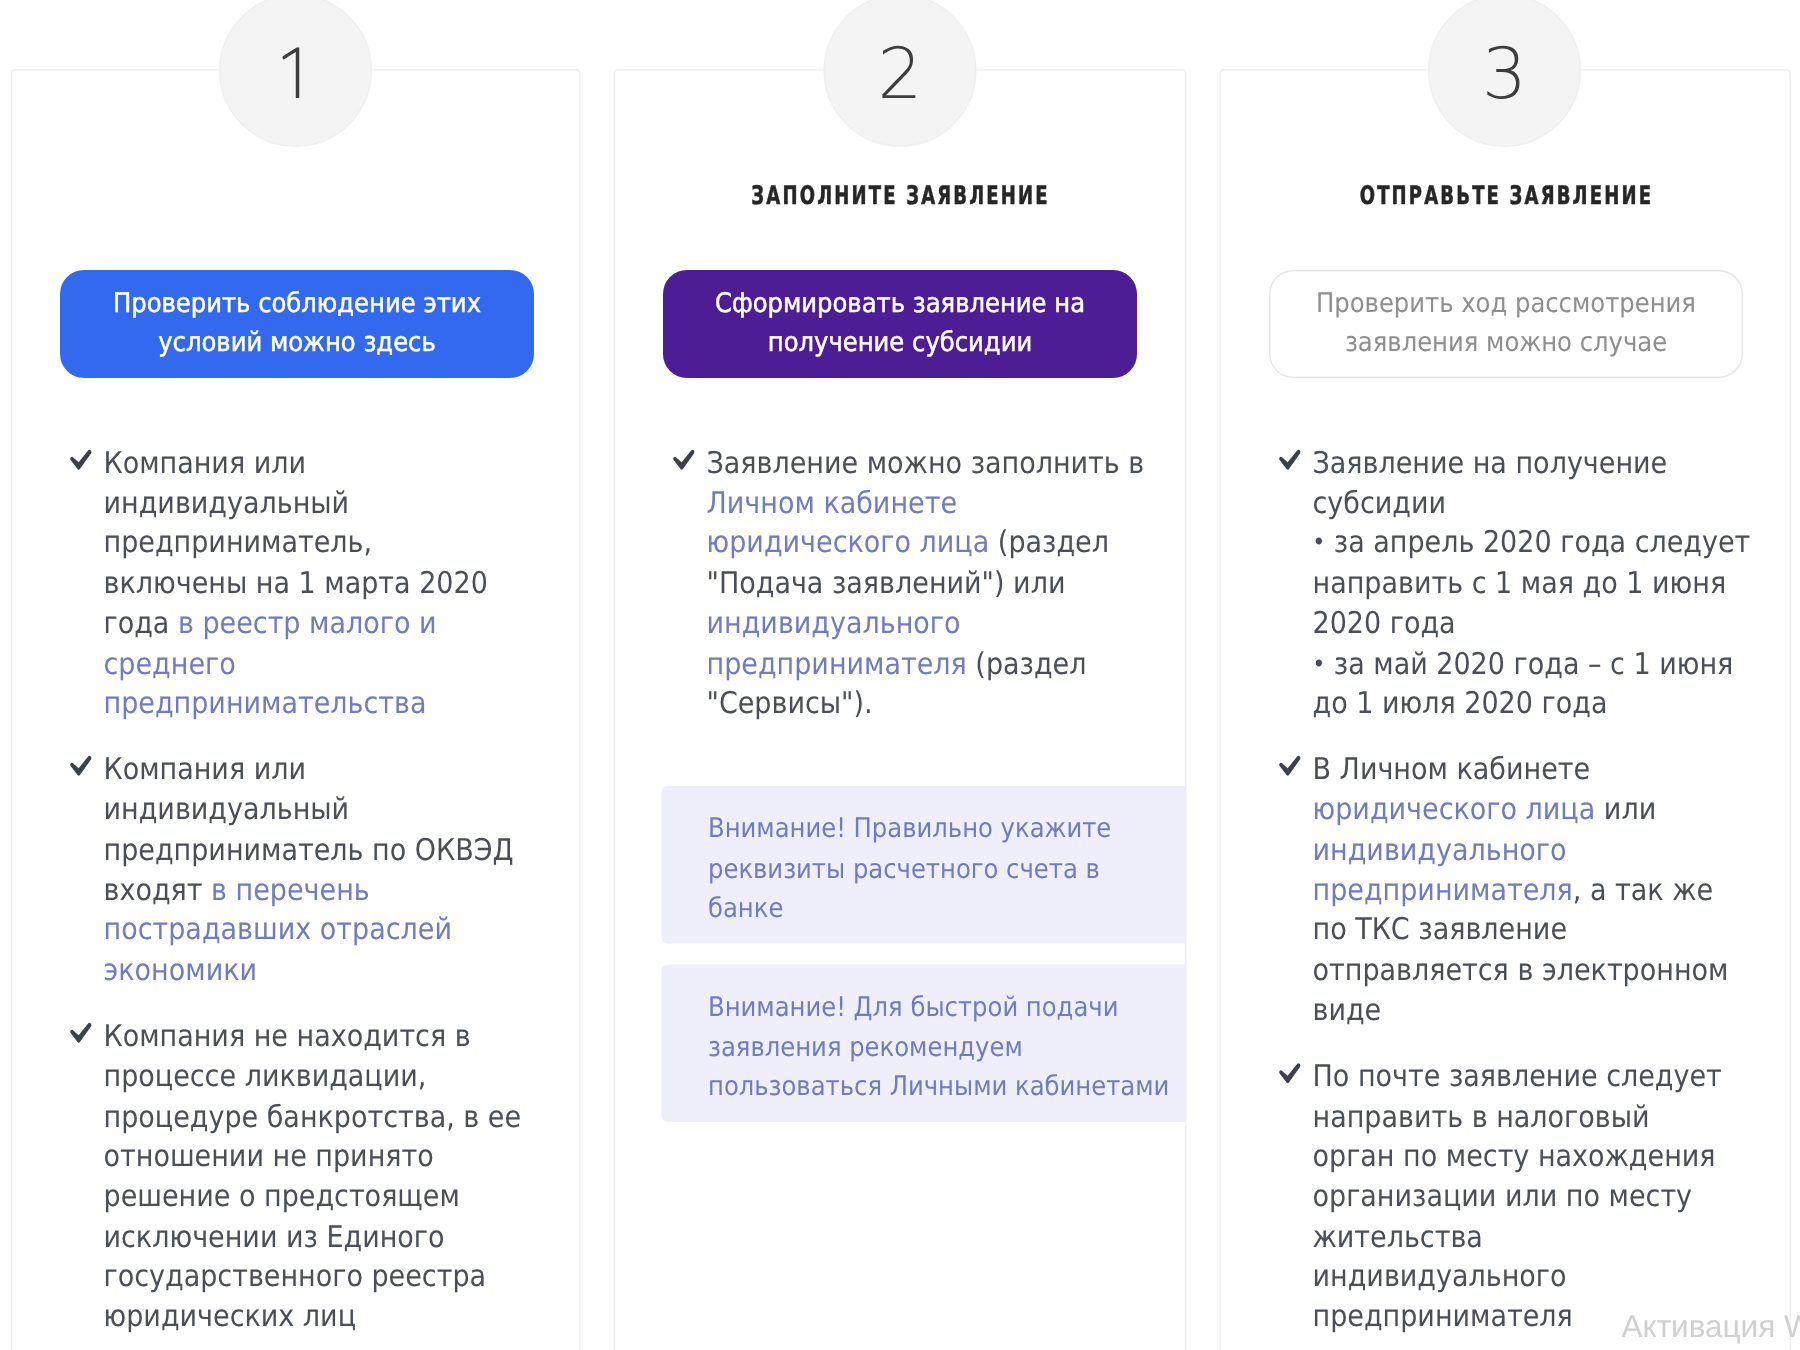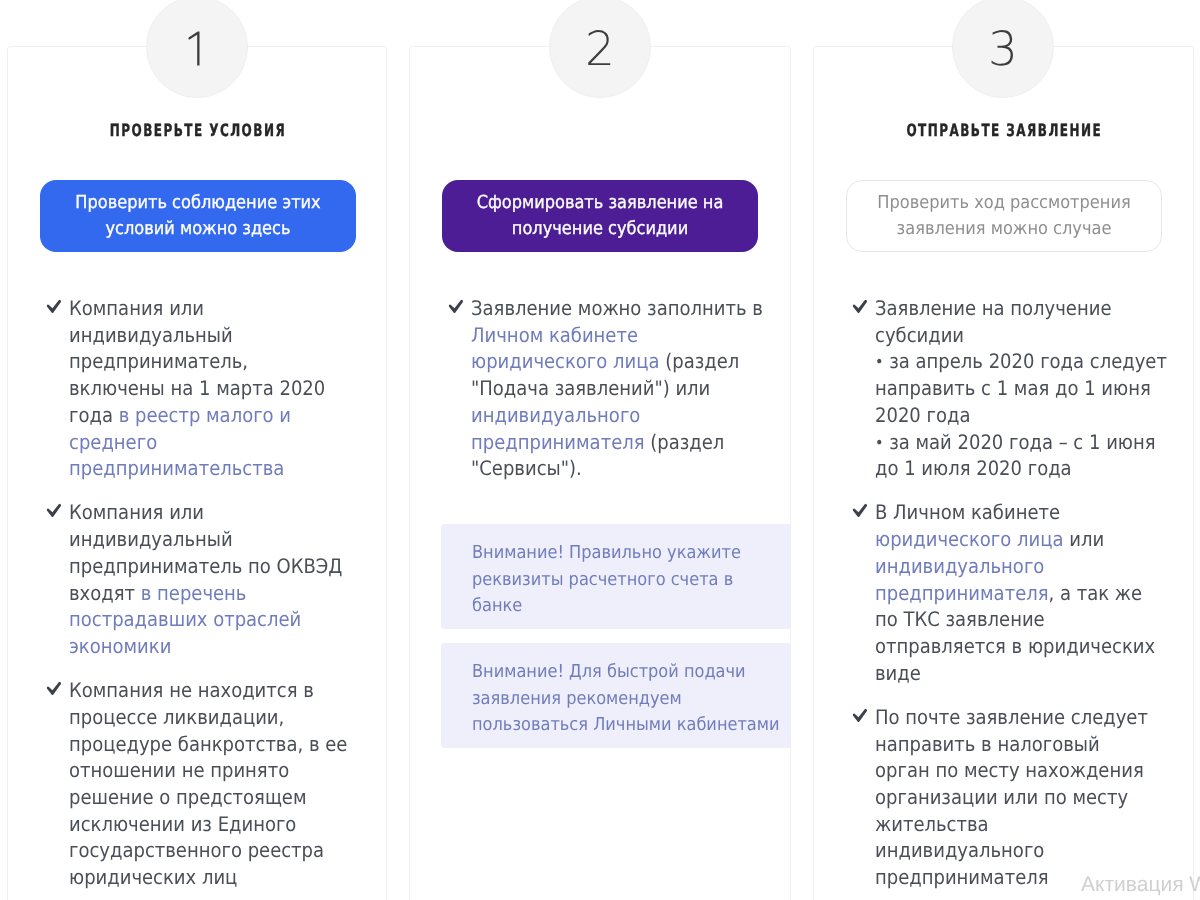--- a/index.html
+++ b/index.html
@@ -50,37 +50,37 @@
   .sr{position:absolute;width:1px;height:1px;overflow:hidden;clip:rect(0 0 0 0);color:transparent;}
   .wm{position:absolute;left:1081px;top:873px;font-size:21px;line-height:24px;
       color:#d0d0d0;white-space:nowrap;
       font-family:"Liberation Sans",sans-serif;}
 </style>
 </head>
 <body>
 
 <div class="stage">
   <div class="card" id="card1">
-    <div class="head"><span>ПРОВЕРЬТЕ УСЛОВИЯ</span></div>
     <div class="btn" id="btn1">Проверить соблюдение этих условий можно здесь</div>
     <div class="body">
       <ul class="list">
         <li class="item"><svg class="tick" viewBox="0 0 14 14">
               <path d="M1.0 5.6 Q1.6 4.9 2.5 5.4 L6.0 8.6 L11.9 1.2 Q12.6 0.4 13.4 1.1 L13.9 1.6 Q14.4 2.1 13.9 2.8 L6.9 12.6 Q6.1 13.7 5.2 12.6 L1.0 7.2 Q0.5 6.4 1.0 5.6 Z" fill="#3b414b"></path>
             </svg><span>Компания или индивидуальный предприниматель, включены на 1 марта 2020 года </span><span class="lnk">в реестр малого и среднего предпринимательства</span></li>
         <li class="item"><svg class="tick" viewBox="0 0 14 14">
               <path d="M1.0 5.6 Q1.6 4.9 2.5 5.4 L6.0 8.6 L11.9 1.2 Q12.6 0.4 13.4 1.1 L13.9 1.6 Q14.4 2.1 13.9 2.8 L6.9 12.6 Q6.1 13.7 5.2 12.6 L1.0 7.2 Q0.5 6.4 1.0 5.6 Z" fill="#3b414b"></path>
             </svg><span>Компания или индивидуальный предприниматель по ОКВЭД входят </span><span class="lnk">в перечень пострадавших отраслей экономики</span></li>
         <li class="item"><svg class="tick" viewBox="0 0 14 14">
               <path d="M1.0 5.6 Q1.6 4.9 2.5 5.4 L6.0 8.6 L11.9 1.2 Q12.6 0.4 13.4 1.1 L13.9 1.6 Q14.4 2.1 13.9 2.8 L6.9 12.6 Q6.1 13.7 5.2 12.6 L1.0 7.2 Q0.5 6.4 1.0 5.6 Z" fill="#3b414b"></path>
             </svg><span>Компания не находится в процессе ликвидации, процедуре банкротства, в ее отношении не принято решение о предстоящем исключении из Единого государственного реестра юридических лиц</span></li>
       </ul>
     </div>
   </div>
   <div class="card" id="card2">
+    <div class="head"><span>ЗАПОЛНИТЕ ЗАЯВЛЕНИЕ</span></div>
     <div class="btn" id="btn2">Сформировать заявление на получение субсидии</div>
     <div class="body">
       <ul class="list">
         <li class="item"><svg class="tick" viewBox="0 0 14 14">
               <path d="M1.0 5.6 Q1.6 4.9 2.5 5.4 L6.0 8.6 L11.9 1.2 Q12.6 0.4 13.4 1.1 L13.9 1.6 Q14.4 2.1 13.9 2.8 L6.9 12.6 Q6.1 13.7 5.2 12.6 L1.0 7.2 Q0.5 6.4 1.0 5.6 Z" fill="#3b414b"></path>
             </svg><span>Заявление можно заполнить в </span><span class="lnk">Личном кабинете юридического лица</span><span> (раздел "Подача заявлений") или </span><span class="lnk">индивидуального предпринимателя</span><span> (раздел "Сервисы").</span></li>
       </ul>
       <div class="note">Внимание! Правильно укажите реквизиты расчетного счета в банке</div>
       <div class="note">Внимание! Для быстрой подачи заявления рекомендуем пользоваться Личными кабинетами</div>
     </div>
@@ -88,21 +88,21 @@
   <div class="card" id="card3">
     <div class="head"><span>ОТПРАВЬТЕ ЗАЯВЛЕНИЕ</span></div>
     <div class="btn" id="btn3">Проверить ход рассмотрения заявления можно случае</div>
     <div class="body">
       <ul class="list">
         <li class="item"><svg class="tick" viewBox="0 0 14 14">
               <path d="M1.0 5.6 Q1.6 4.9 2.5 5.4 L6.0 8.6 L11.9 1.2 Q12.6 0.4 13.4 1.1 L13.9 1.6 Q14.4 2.1 13.9 2.8 L6.9 12.6 Q6.1 13.7 5.2 12.6 L1.0 7.2 Q0.5 6.4 1.0 5.6 Z" fill="#3b414b"></path>
             </svg><span>Заявление на получение субсидии</span><br><span class="bul">•</span><span> за апрель 2020 года следует направить с 1 мая до 1 июня 2020 года</span><br><span class="bul">•</span><span> за май 2020 года – с 1 июня до 1 июля 2020 года</span></li>
         <li class="item"><svg class="tick" viewBox="0 0 14 14">
               <path d="M1.0 5.6 Q1.6 4.9 2.5 5.4 L6.0 8.6 L11.9 1.2 Q12.6 0.4 13.4 1.1 L13.9 1.6 Q14.4 2.1 13.9 2.8 L6.9 12.6 Q6.1 13.7 5.2 12.6 L1.0 7.2 Q0.5 6.4 1.0 5.6 Z" fill="#3b414b"></path>
-            </svg><span>В Личном кабинете </span><span class="lnk">юридического лица</span><span> или </span><span class="lnk">индивидуального предпринимателя</span><span>, а так же по ТКС заявление отправляется в юридических виде</span></li>
+            </svg><span>В Личном кабинете </span><span class="lnk">юридического лица</span><span> или </span><span class="lnk">индивидуального предпринимателя</span><span>, а так же по ТКС заявление отправляется в электронном виде</span></li>
         <li class="item"><svg class="tick" viewBox="0 0 14 14">
               <path d="M1.0 5.6 Q1.6 4.9 2.5 5.4 L6.0 8.6 L11.9 1.2 Q12.6 0.4 13.4 1.1 L13.9 1.6 Q14.4 2.1 13.9 2.8 L6.9 12.6 Q6.1 13.7 5.2 12.6 L1.0 7.2 Q0.5 6.4 1.0 5.6 Z" fill="#3b414b"></path>
             </svg><span>По почте заявление следует направить в налоговый</span><br><span>орган по месту нахождения организации или по месту жительства</span><br><span>индивидуального предпринимателя</span></li>
       </ul>
     </div>
   </div>
   <div class="badge" id="badge1">
       <svg class="digit-one" viewBox="0 0 12 34">
         <path d="M9.4 0.6 L11.1 0.6 L11.1 33.4 L8.85 33.4 L8.85 3.6 Q4.6 6.1 1.5 8.3 Q0.6 8.6 0.3 7.6 Q0.0 6.6 0.9 6.0 Z" fill="#3d3d3d"></path>
       </svg>

